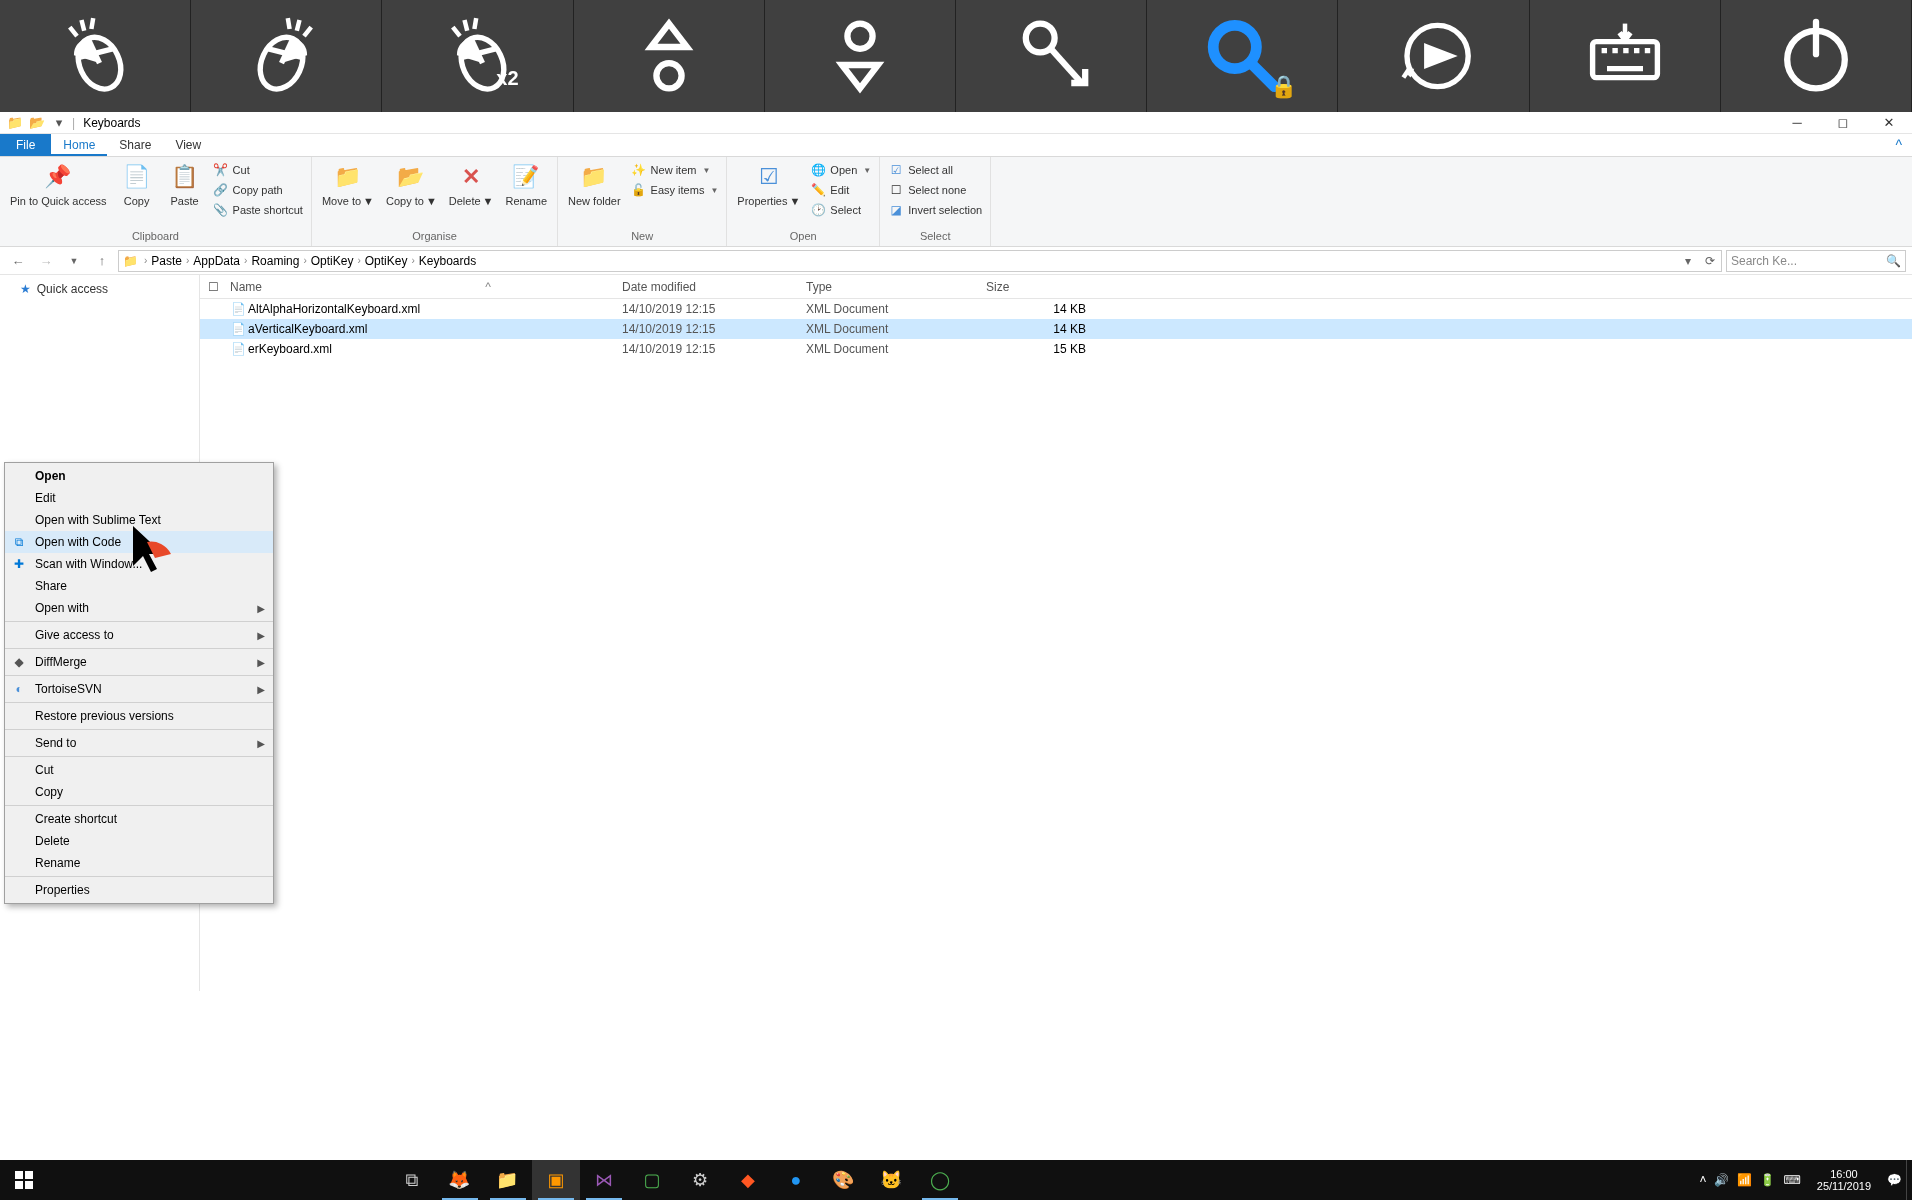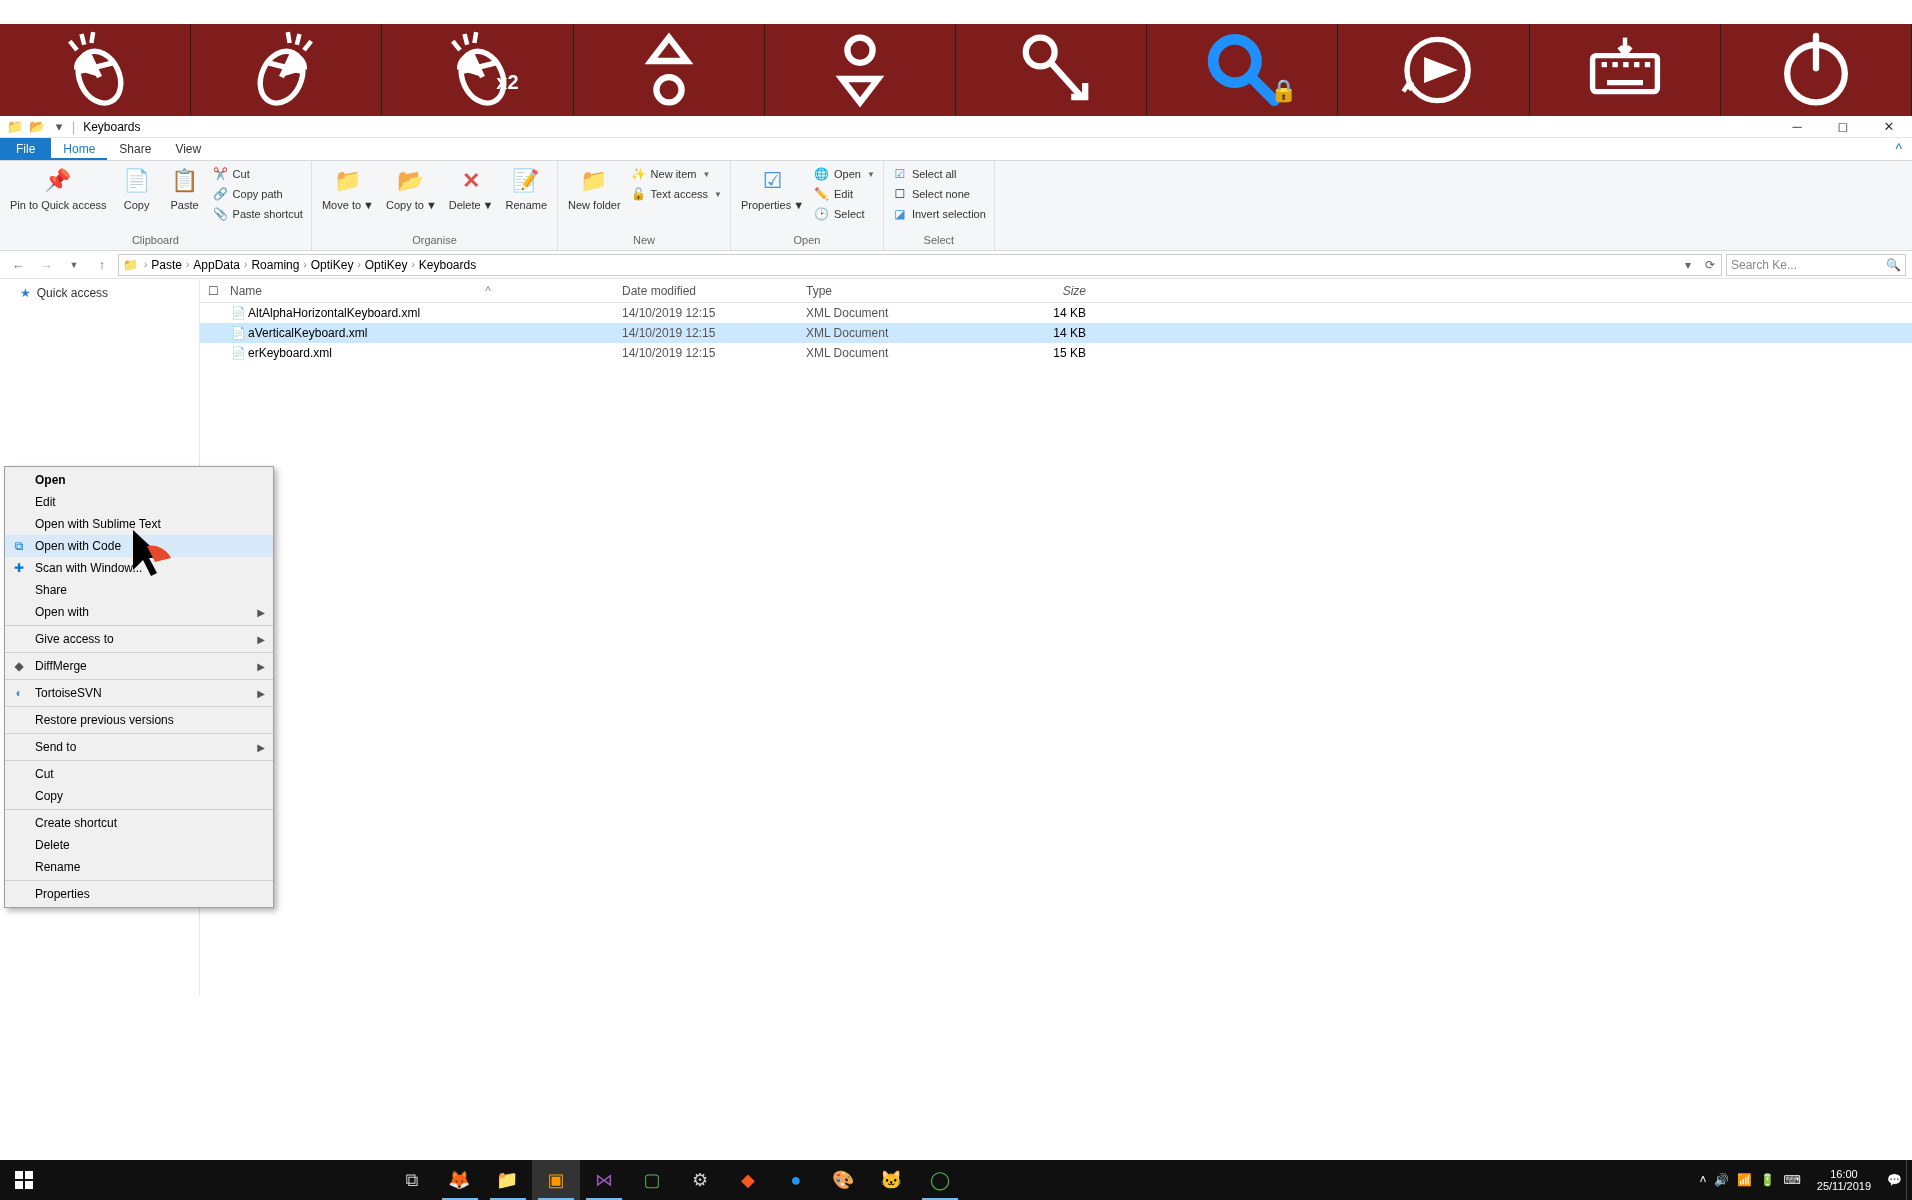--- a/index.html
+++ b/index.html
@@ -1,19 +1,19 @@
 <!DOCTYPE html>
 <html><head>
 <meta charset="utf-8">
 <style>
 * { margin: 0; padding: 0; box-sizing: border-box; font-family: "Segoe UI", sans-serif; }
 body { width: 1912px; height: 1200px; overflow: hidden; background: #fff; position: relative; }
 
 
-.optikey-bar { width: 100%; height: 92px; background: #7f1d1d; display: flex; margin-top: 24px; }
+.optikey-bar { width: 100%; height: 112px; background: #404040; display: flex; }
 .optikey-btn { flex: 1; border-right: 1px solid #222; display: flex; align-items: center; justify-content: center; position: relative; }
 .optikey-btn svg { width: 90px; height: 90px; }
 .optikey-btn .x2 { position: absolute; color: #fff; font-weight: bold; font-size: 20px; bottom: 22px; right: 54px; }
 .lock-badge { position: absolute; right: 40px; bottom: 12px; color: #1E90FF; font-size: 22px; }
 
 
 .window-area { position: relative; width: 1912px; height: 1028px; background: #fff; }
 
 
 .titlebar { height: 22px; display: flex; align-items: center; padding-left: 4px; border-bottom: 1px solid #e5e5e5; background: #fff; }
@@ -58,21 +58,21 @@
 .navpane { width: 200px; border-right: 1px solid #e5e5e5; padding-top: 4px; }
 .navitem { display: flex; align-items: center; gap: 6px; padding: 3px 8px 3px 20px; font-size: 12px; }
 .navitem.quick { color: #333; }
 .navitem .star { color: #2b7cd3; font-size: 12px; }
 .filepane { flex: 1; position: relative; }
 .colheaders { height: 24px; display: flex; align-items: center; border-bottom: 1px solid #e5e5e5; font-size: 12px; color: #555; padding-left: 8px; }
 .colheaders .chk { width: 22px; }
 .col-name { width: 392px; }
 .col-date { width: 184px; }
 .col-type { width: 180px; }
-.col-size { width: 110px; text-align: right; padding-right: 10px; font-style: italic; }
+.col-size { width: 110px; padding-right: 10px; }
 .filerow { height: 20px; display: flex; align-items: center; font-size: 12px; padding-left: 8px; }
 .filerow.selected { background: #cce8ff; }
 .filerow .chk { width: 22px; }
 .filerow .ficon { width: 18px; display:flex; align-items:center; justify-content:center; font-size:12px; color:#2b7cd3;}
 .filerow .fname { width: 374px; }
 .filerow .fdate { width: 184px; color: #555; }
 .filerow .ftype { width: 180px; color: #555; }
 .filerow .fsize { width: 110px; text-align: right; padding-right: 10px; }
 
 
@@ -274,21 +274,21 @@
             <span>New folder</span>
           </div>
         <div class="vlist">
           <div class="rbtn-sm">
               <span class="mini-icon">✨</span>
               <span>New item</span>
               <span class="drop-arr">▼</span>
             </div>
           <div class="rbtn-sm">
               <span class="mini-icon">🔓</span>
-              <span>Text access</span>
+              <span>Easy items</span>
               <span class="drop-arr">▼</span>
             </div>
         </div>
       </div>
       <div class="rgroup-label">New</div>
     </div>
 
     <div class="rgroup">
       <div class="rgroup-body">
         <div class="rbtn-lg">

